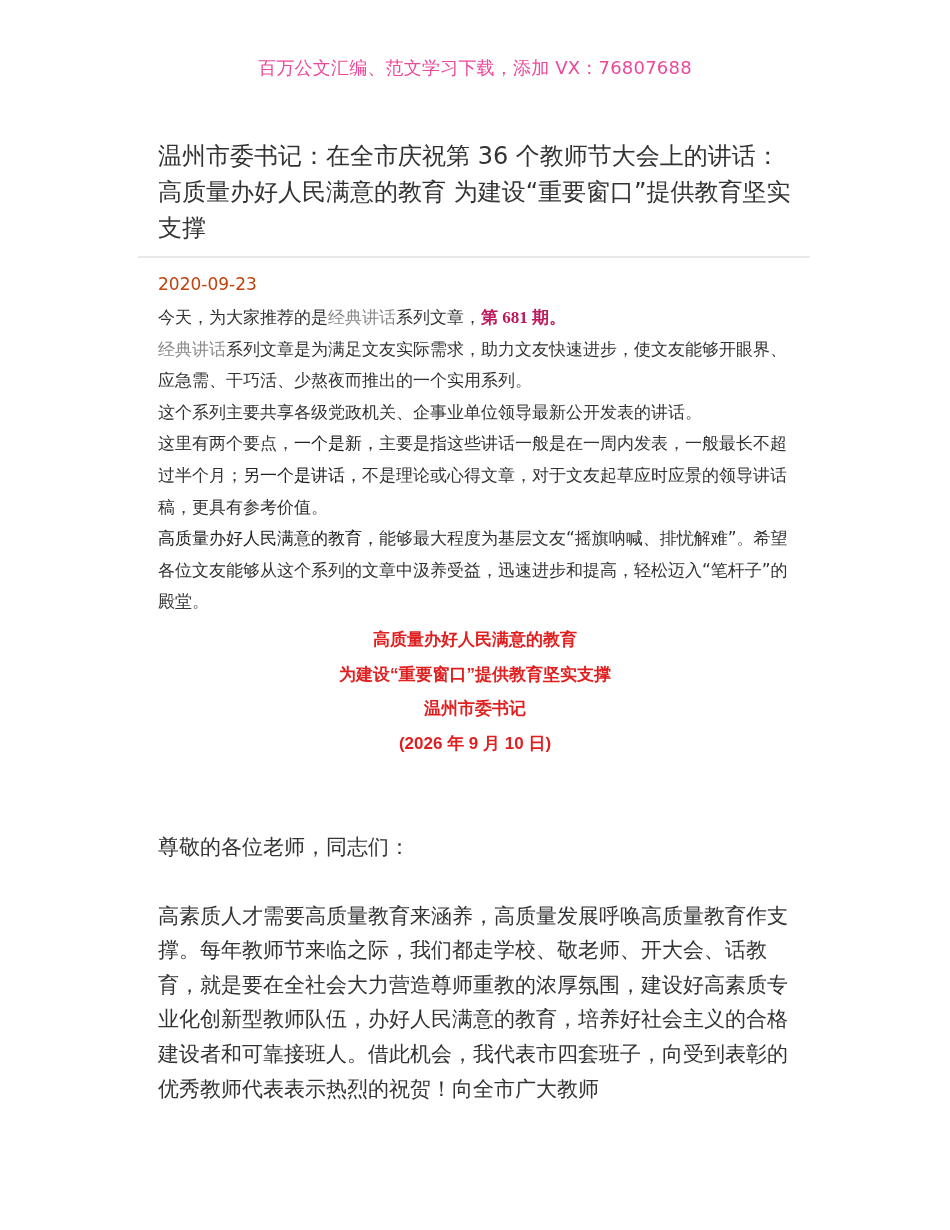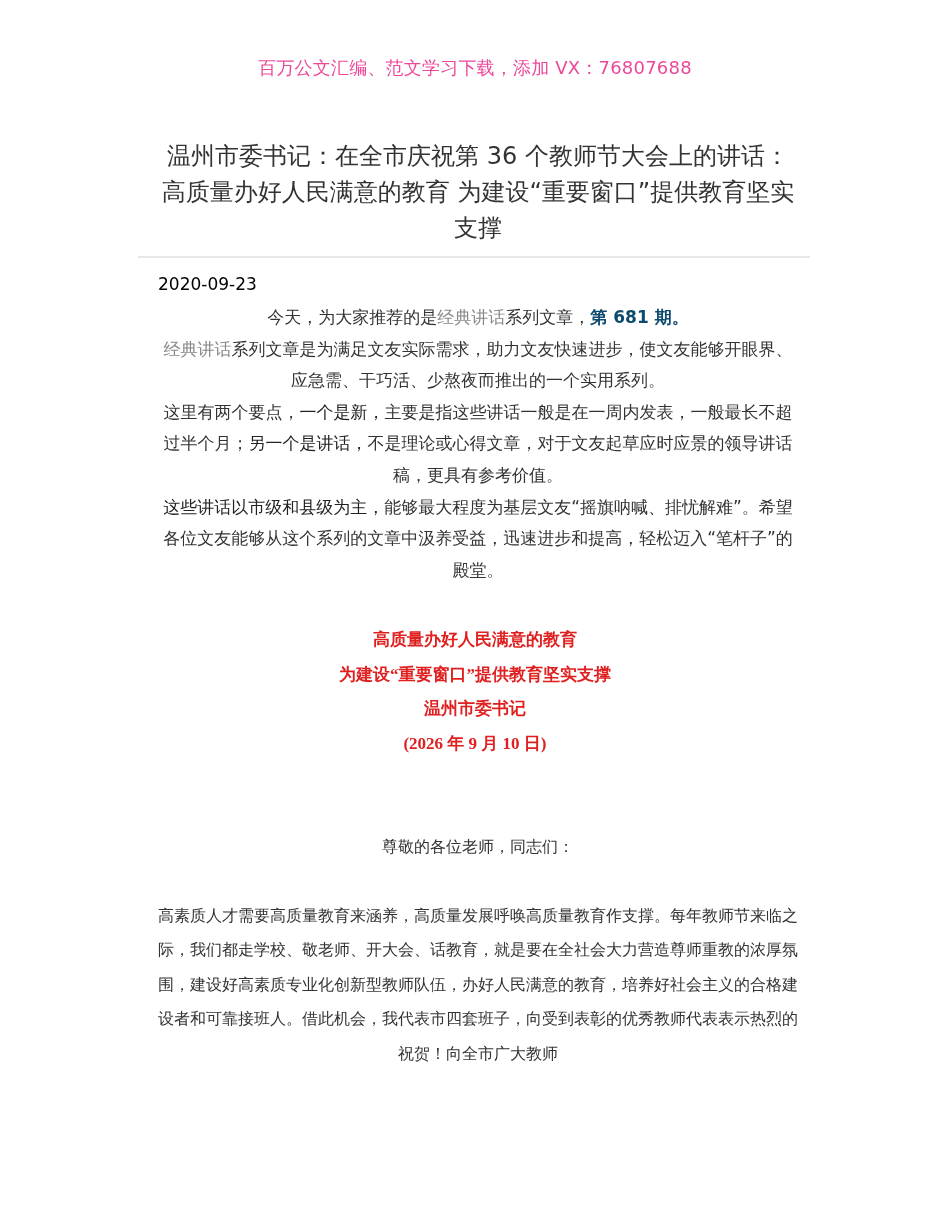--- a/index.html
+++ b/index.html
@@ -1,53 +1,53 @@
 <!DOCTYPE html>
 <html><head>
 <meta charset="utf-8">
 <style>
-  * { margin: 0; padding: 0; box-sizing: border-box; text-align: center; }
+  * { margin: 0; padding: 0; box-sizing: border-box; }
   html, body { width: 950px; height: 1230px; background: #ffffff; overflow: hidden; }
   body { font-family: "DejaVu Sans", "Liberation Sans", sans-serif; color: #333333; position: relative; }
 
   .banner {
     position: absolute; top: 56px; left: 0; width: 950px;
     text-align: center; color: #ec4899; font-size: 18px; letter-spacing: 0.2px;
   }
   .title {
     position: absolute; top: 138px; left: 158px; width: 640px;
     font-size: 24px; line-height: 36px; color: #333333; font-weight: normal;
   }
   .divider {
     position: absolute; top: 256px; left: 138px; width: 672px; height: 2px;
     background: #e8e8e8;
   }
   .date {
     position: absolute; top: 274px; left: 158px;
-    font-size: 17px; color: #000000;
+    font-size: 17px; color: #c2410c;
   }
   .intro {
     position: absolute; top: 302px; left: 158px; width: 640px;
     font-size: 17px; line-height: 31.6px; color: #333333;
   }
   .intro p { margin: 0; }
   .muted { color: #888888; }
-  .red-bold { color: #0c4a6e; font-weight: bold; }
+  .red-bold { color: #be185d; font-weight: bold; font-family: Liberation Serif, serif; }
   .bold { font-weight: normal; color: #222222; }
 
   .headline {
     position: absolute; top: 623px; left: 0; width: 950px; text-align: center;
-    font-family: Liberation Serif, serif;
+    font-family: Liberation Sans, sans-serif;
     font-size: 17px; font-weight: bold; color: #e02020; line-height: 34.6px;
   }
   .headline div { margin: 0; }
 
   .body {
     position: absolute; top: 830px; left: 158px; width: 640px;
-    font-size: 16px; color: #333333; line-height: 34.6px;
+    font-size: 21px; color: #333333; line-height: 34.6px;
   }
   .body p.greeting { margin-bottom: 34px; }
 </style>
 </head>
 <body>
 
 <div class="banner">百万公文汇编、范文学习下载，添加 VX：76807688</div>
 
 <h1 class="title">温州市委书记：在全市庆祝第 36 个教师节大会上的讲话：高质量办好人民满意的教育 为建设“重要窗口”提供教育坚实支撑</h1>
 
@@ -55,25 +55,26 @@
 
 <div class="date">2020-09-23</div>
 
 <div class="intro">
   <p>
     <span>今天，为大家推荐的是</span><span class="muted">经典讲话</span><span>系列文章，</span><span class="red-bold">第 681 期。</span>
   </p>
   <p>
     <span class="muted">经典讲话</span><span>系列文章是为满足文友实际需求，助力文友快速进步，使文友能够开眼界、应急需、干巧活、少熬夜而推出的一个实用系列。</span>
   </p>
+  <p>这个系列主要共享各级党政机关、企事业单位领导最新公开发表的讲话。</p>
   <p>
     <span>这里有两个要点，</span><span class="bold">一个是新，</span><span>主要是指这些讲话一般是在一周内发表，一般最长不超过半个月；</span><span class="bold">另一个是讲话，</span><span>不是理论或心得文章，对于文友起草应时应景的领导讲话稿，更具有参考价值。</span>
   </p>
   <p>
-    <span class="bold">这些讲话以市级和县级为主，</span><span>能够最大程度为基层文友“摇旗呐喊、排忧解难”。希望各位文友能够从这个系列的文章中汲养受益，迅速进步和提高，轻松迈入“笔杆子”的殿堂。</span>
+    <span class="bold">高质量办好人民满意的教育，</span><span>能够最大程度为基层文友“摇旗呐喊、排忧解难”。希望各位文友能够从这个系列的文章中汲养受益，迅速进步和提高，轻松迈入“笔杆子”的殿堂。</span>
   </p>
 </div>
 
 <div class="headline">
   <div>高质量办好人民满意的教育</div>
   <div>为建设“重要窗口”提供教育坚实支撑</div>
   <div>温州市委书记</div>
   <div>(2026 年 9 月 10 日)</div>
 </div>
 

